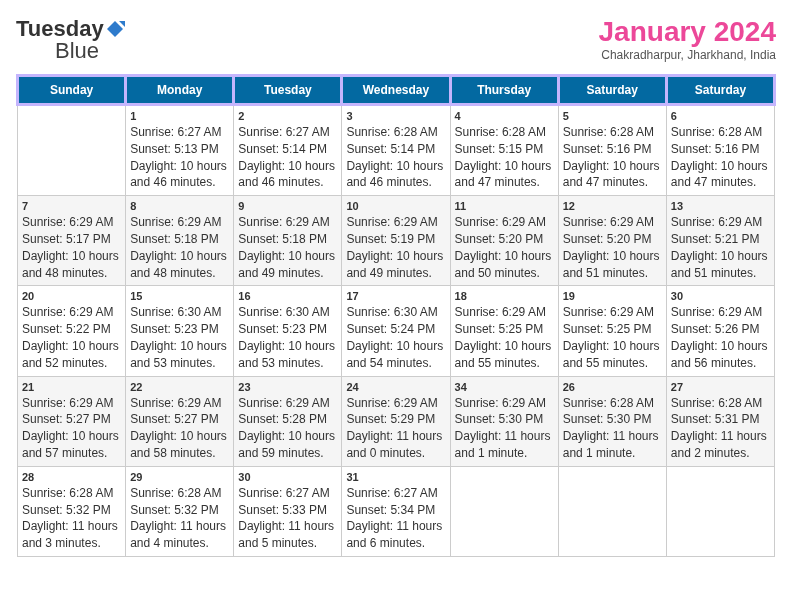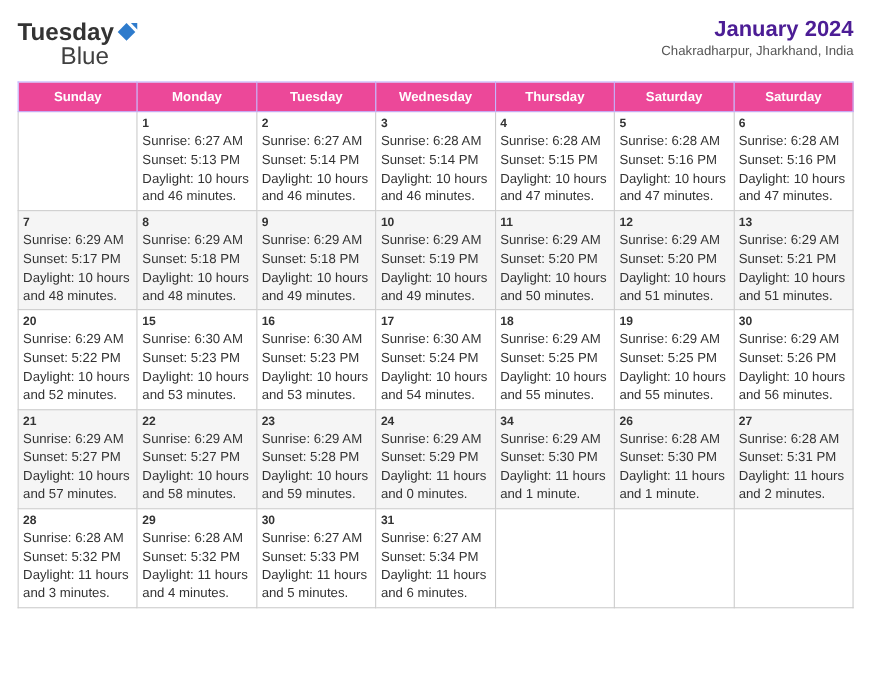--- a/index.html
+++ b/index.html
@@ -18,41 +18,41 @@
     }
     .logo {
       display: flex;
       flex-direction: column;
       align-items: flex-start;
     }
     .title-area {
       text-align: right;
     }
     .month-title {
-      font-size: 20px;
+      font-size: 28px;
       font-weight: bold;
-      color: #4c1d95;
+      color: #ec4899;
     }
     .location-title {
       font-size: 12px;
       color: #555;
     }
     table {
       width: 100%;
       border-collapse: collapse;
       table-layout: fixed;
     }
     thead tr th {
-      background-color: #ec4899;
+      background-color: #0369a1;
       color: #fff;
       font-size: 12px;
       font-weight: bold;
       padding: 6px 4px;
       text-align: center;
-      border: 1px solid #c4b5fd;
+      border: 3px solid #c4b5fd;
     }
     tbody tr td {
       border: 1px solid #ccc;
       vertical-align: top;
       padding: 4px;
       font-size: 10px;
       color: #333;
       height: 90px;
     }
     tbody tr:nth-child(even) td {

